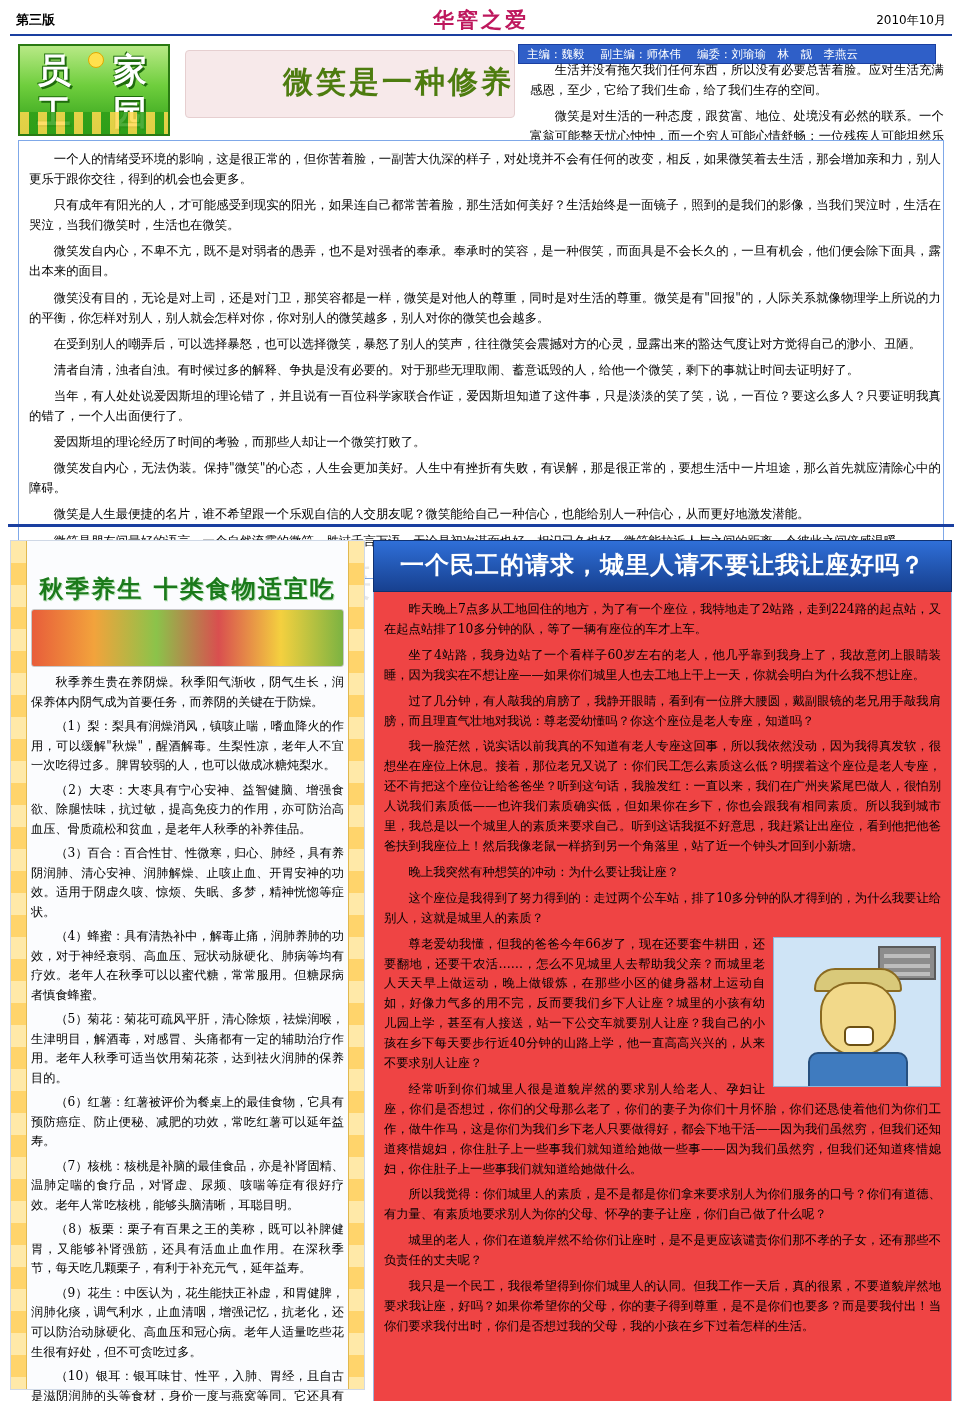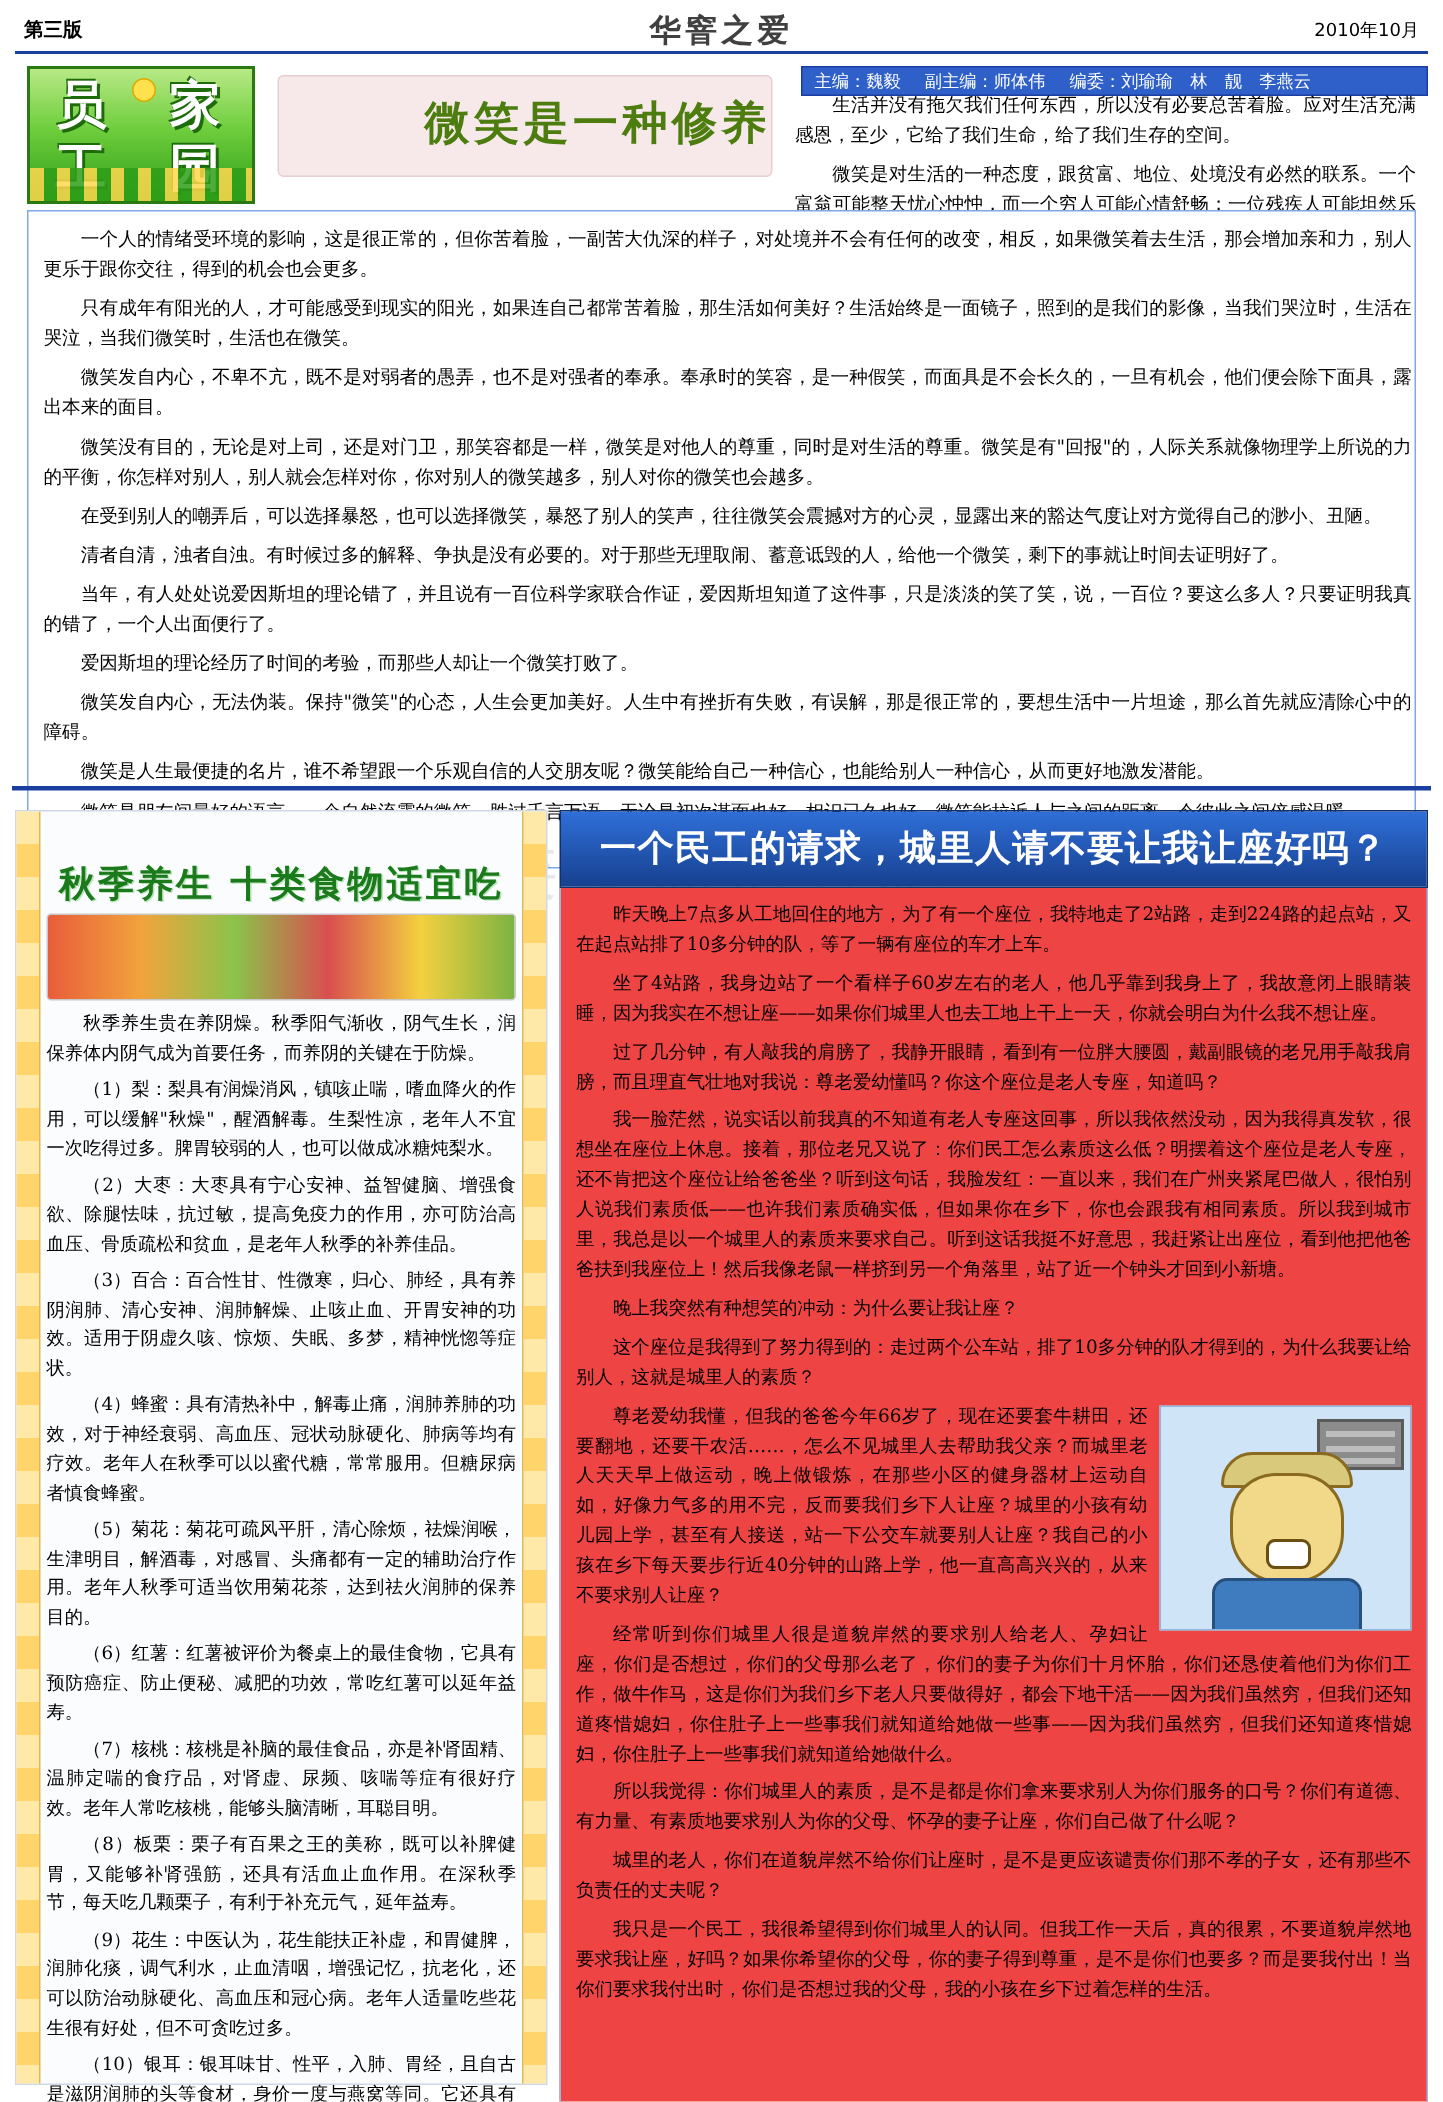--- a/index.html
+++ b/index.html
@@ -20,27 +20,27 @@
     border-bottom: 2px solid #1a3fa0;
     display:flex; align-items:center; justify-content:space-between;
     padding: 0 6px 2px 6px;
     position: relative;
   }
   .masthead .edition { font-size: 13px; font-weight:bold; color:#000; }
   .masthead .date { font-size: 12px; color:#000;margin-left:24px; }
   .masthead .paper-title {
     position:absolute; left:50%; top:-2px; transform:translateX(-50%);
     font-family: "DejaVu Serif", "Liberation Serif", serif;
-    font-size: 21px; font-weight:bold; color:#404040;
+    font-size: 21px; font-weight:bold; color:#be185d;
     letter-spacing: 3px;
   }
 
   
   .editors-bar {
-    position:absolute; right:10px; top:44px;
+    position:absolute; right:26px; top:44px;
     width: 418px; height: 20px;
     background:#2f5fc8; color:#fff;
     font-size: 11.5px; display:flex; align-items:center;
     padding: 0 8px; gap: 16px;
     border:1px solid #1a3fa0;
   }
   .editors-bar span { white-space:nowrap; }
 
   
   .top-section {

